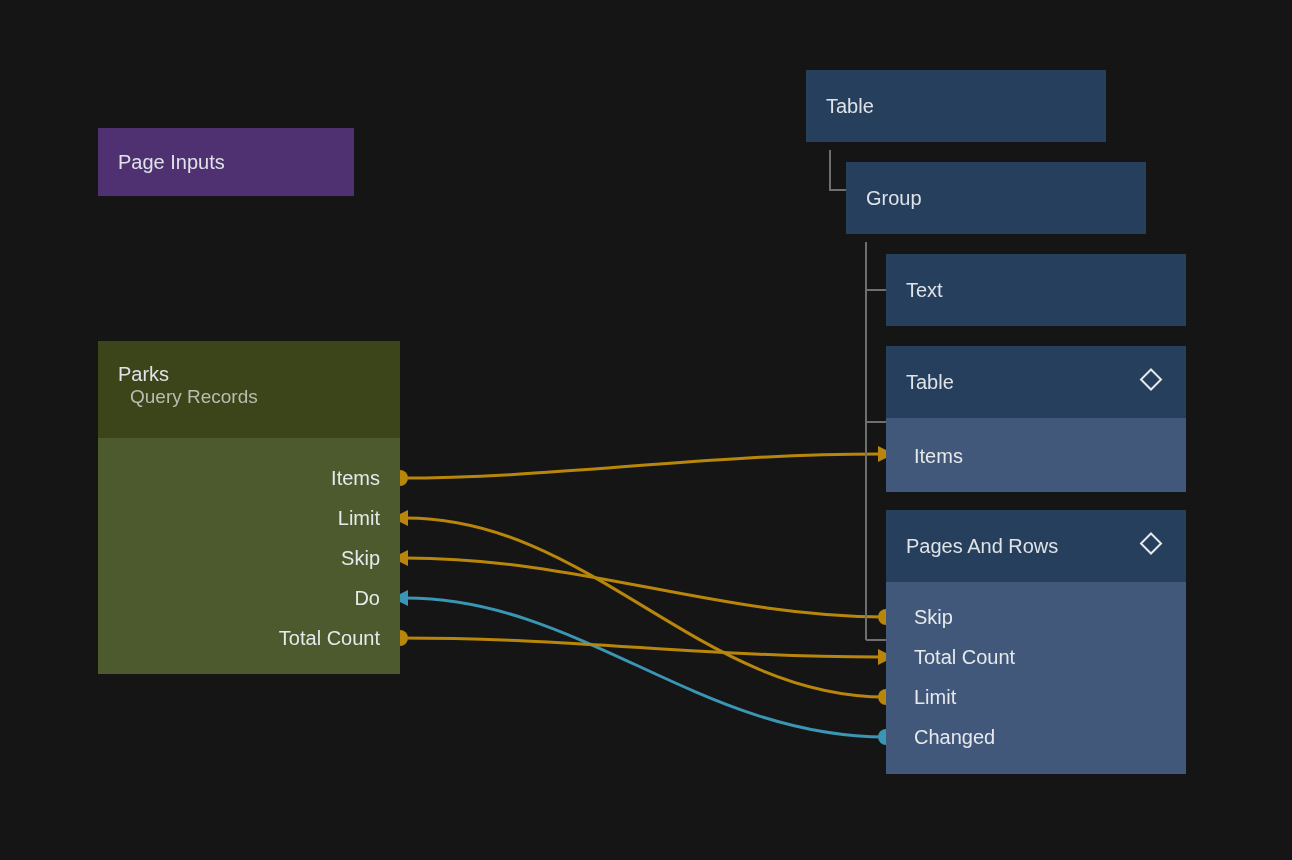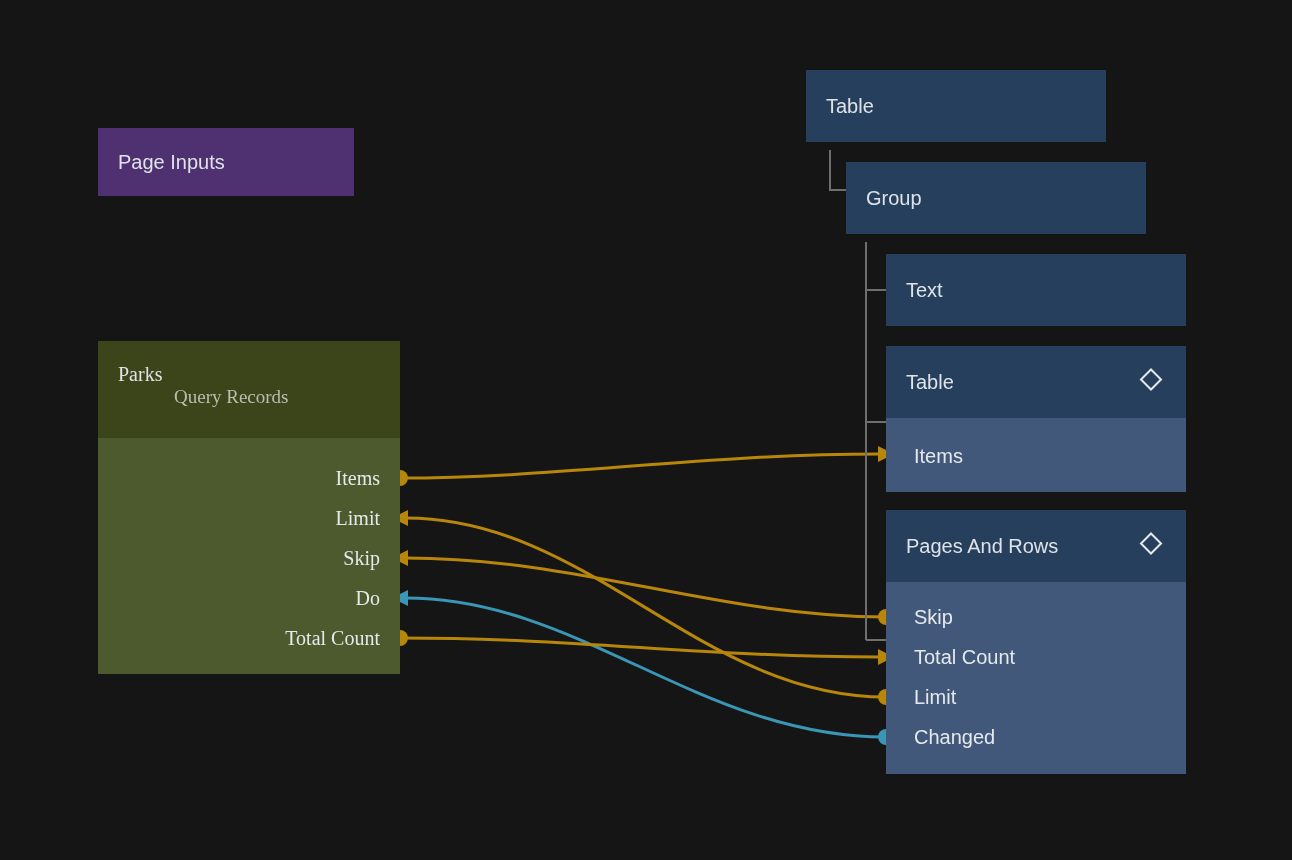--- a/index.html
+++ b/index.html
@@ -19,21 +19,21 @@
   .node { position: absolute; z-index: 3; }
 
   .hdr {
     color: #dfe3e8;
     font-size: 20px;
     display: flex; align-items: center;
     padding: 0 20px;
     position: relative;
   }
   .hdr .title { white-space: nowrap; }
-  .sub { color: #b9bdb0; font-size: 19px; padding: 0 32px; margin-left: 44px; }
+  .sub { color: #b9bdb0; font-size: 19px; padding: 0 32px; }
 
   
   .n-purple { background: #4f3070; }
   
   .n-green-hdr { background: #3c4419; }
   .n-green-body { background: #4d5a2e; }
   
   .n-blue-hdr { background: #263f5c; }
   .n-blue-body { background: #42587a; }
 
@@ -96,21 +96,21 @@
     <path d="M866,422 L886,422" stroke="#6f6f6f" stroke-width="2" fill="none"></path>
     <path d="M866,640 L886,640" stroke="#6f6f6f" stroke-width="2" fill="none"></path>
   </svg>
 
   <div class="node n-purple" style="left:98px; top:128px; width:256px; height:68px;">
     <div class="hdr" style="height:68px;">
       <span class="title">Page Inputs</span>
     </div>
   </div>
 
-  <div class="node" style="left:98px; top:341px; width:302px; height:333px;font-family:Liberation Serif, serif;">
+  <div class="node" style="left:98px; top:341px; width:302px; height:333px;">
     <div class="n-green-hdr" style="height:97px; padding-top:22px;">
       <div class="hdr" style="height:auto; padding:0 20px;">
         <span class="title">Parks</span>
       </div>
       <div class="sub">Query Records</div>
     </div>
     <div class="n-green-body" style="height:236px; padding-top:20px;">
       <div class="port-row right-align">
         <span>Items</span>
       </div>

